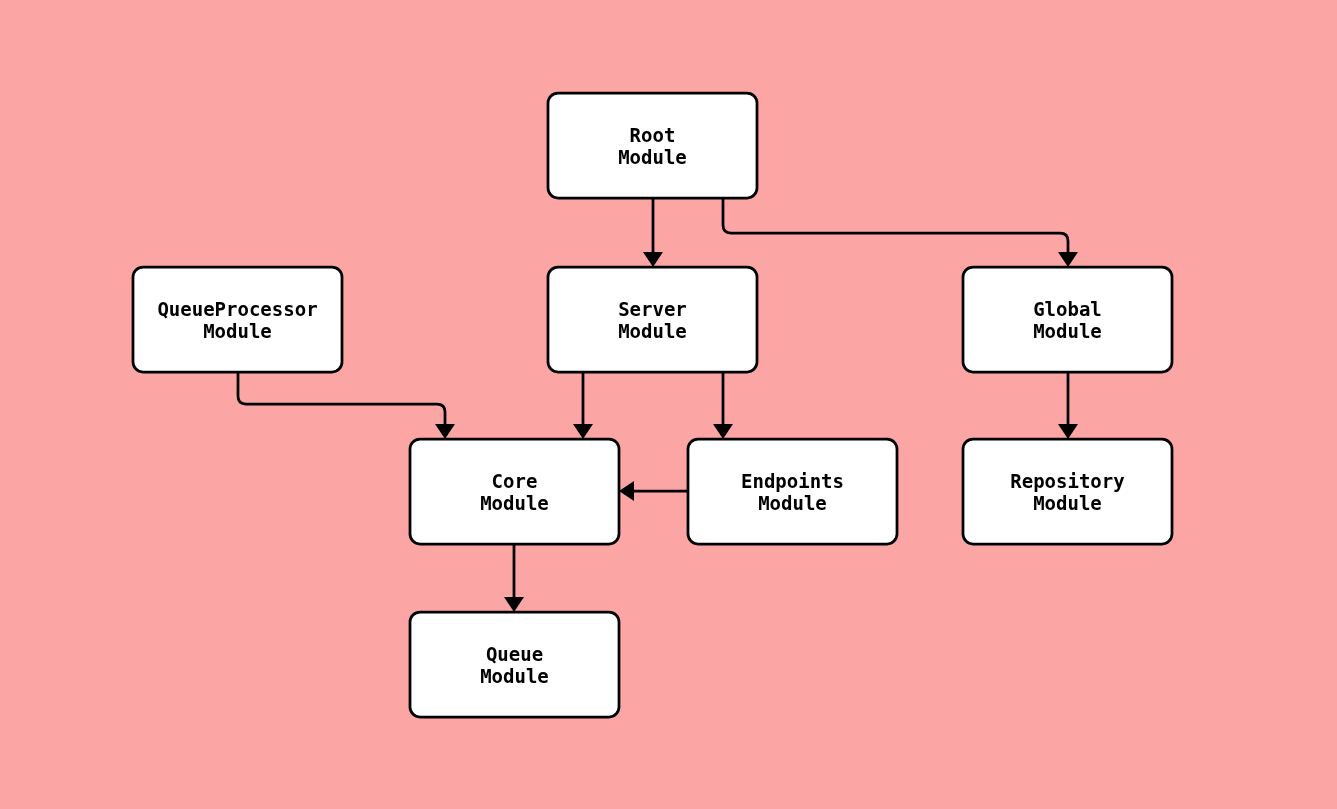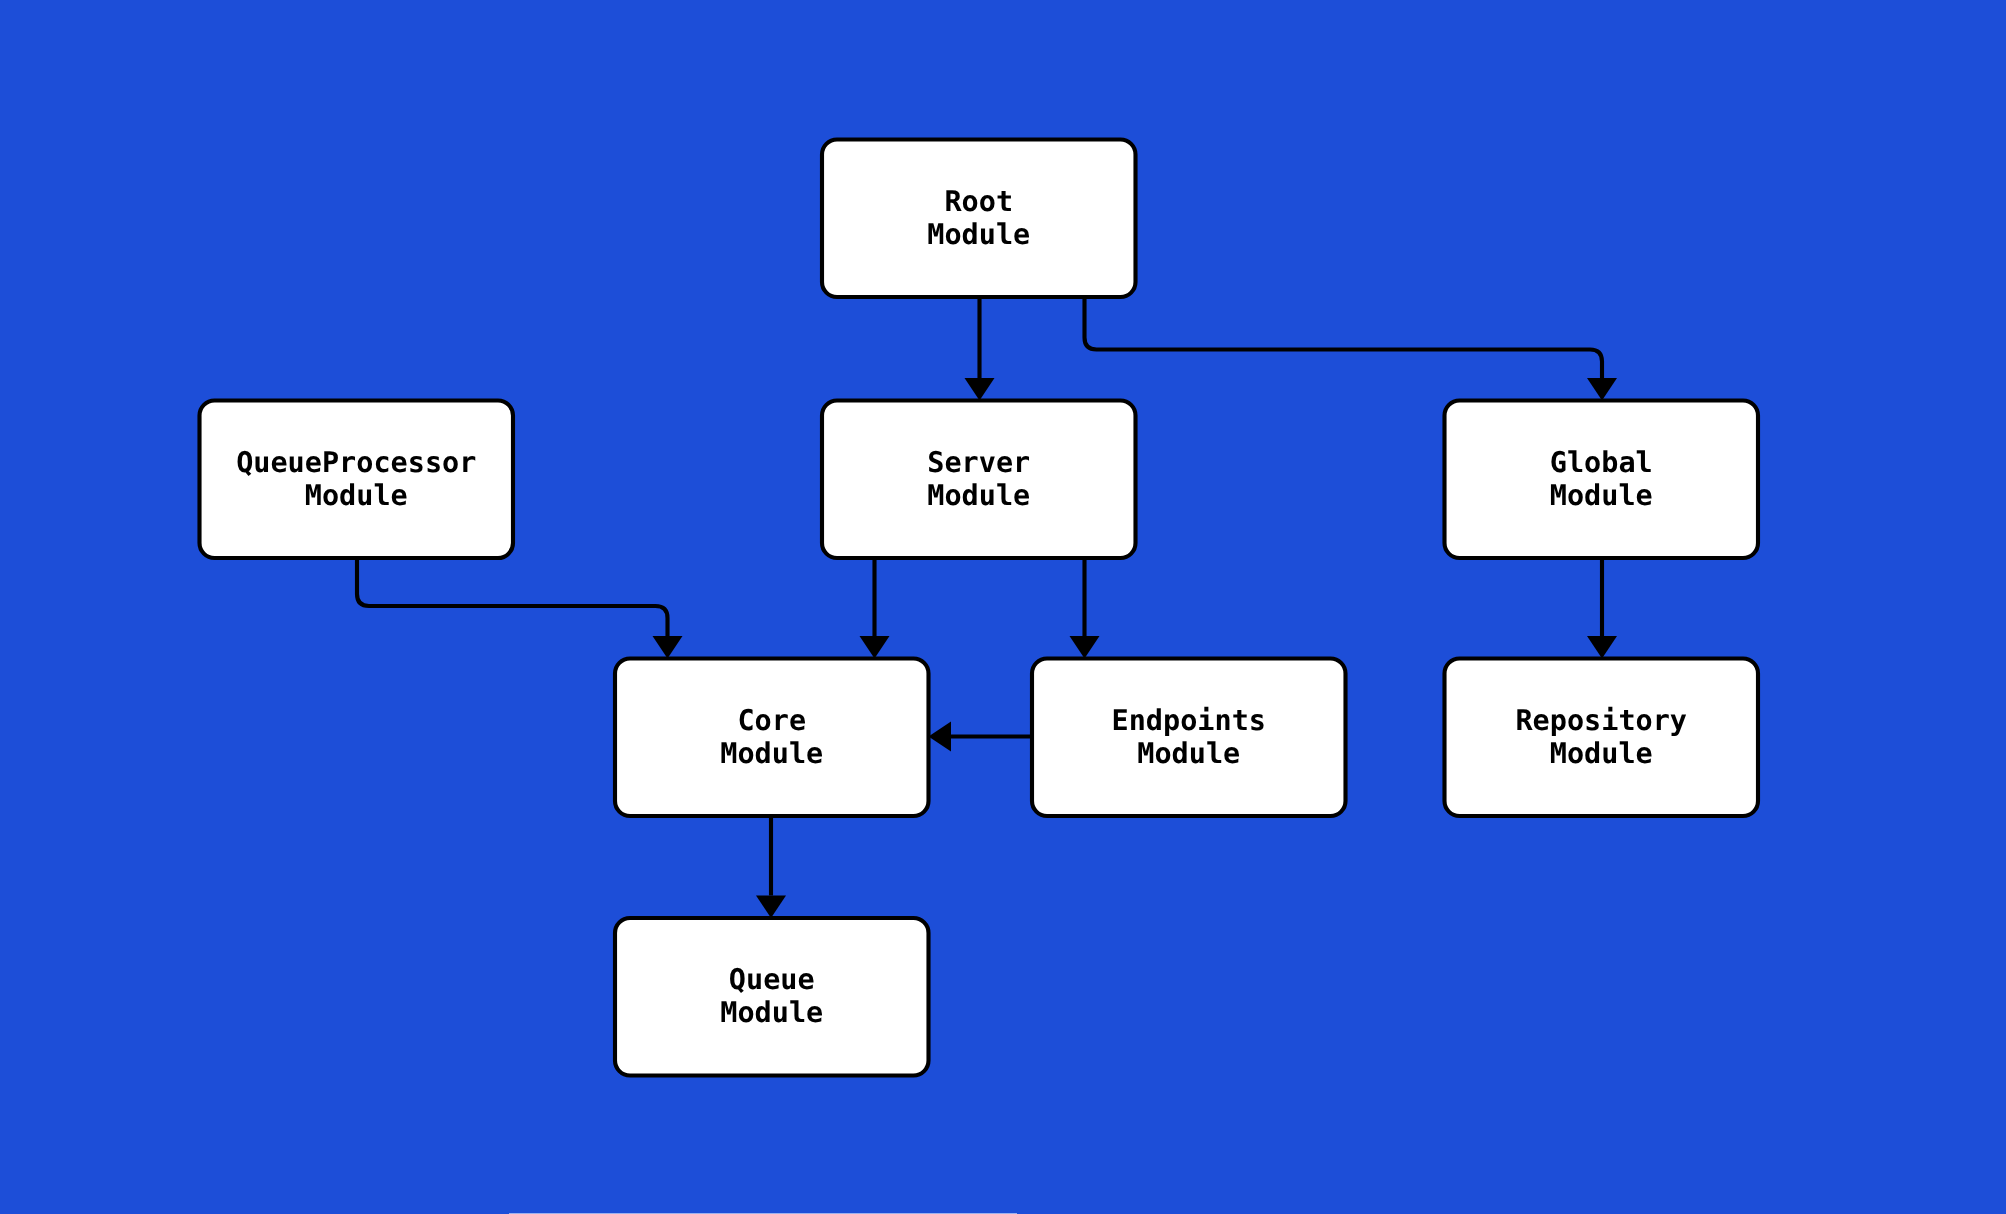--- a/index.html
+++ b/index.html
@@ -8,21 +8,21 @@
     background: #ffffff;
     width: 1337px;
     height: 809px;
     overflow: hidden;
     font-family: "DejaVu Sans Mono", monospace;
   }
   .canvas {
     position: relative;
     width: 1337px;
     height: 809px;
-    background: #1d4ed8;
+    background: #fca5a5;
     text-align: right;
   }
   svg {
     display: block;
     width: 1337px;
     height: 809px;
   }
   .node-box {
     
   }

